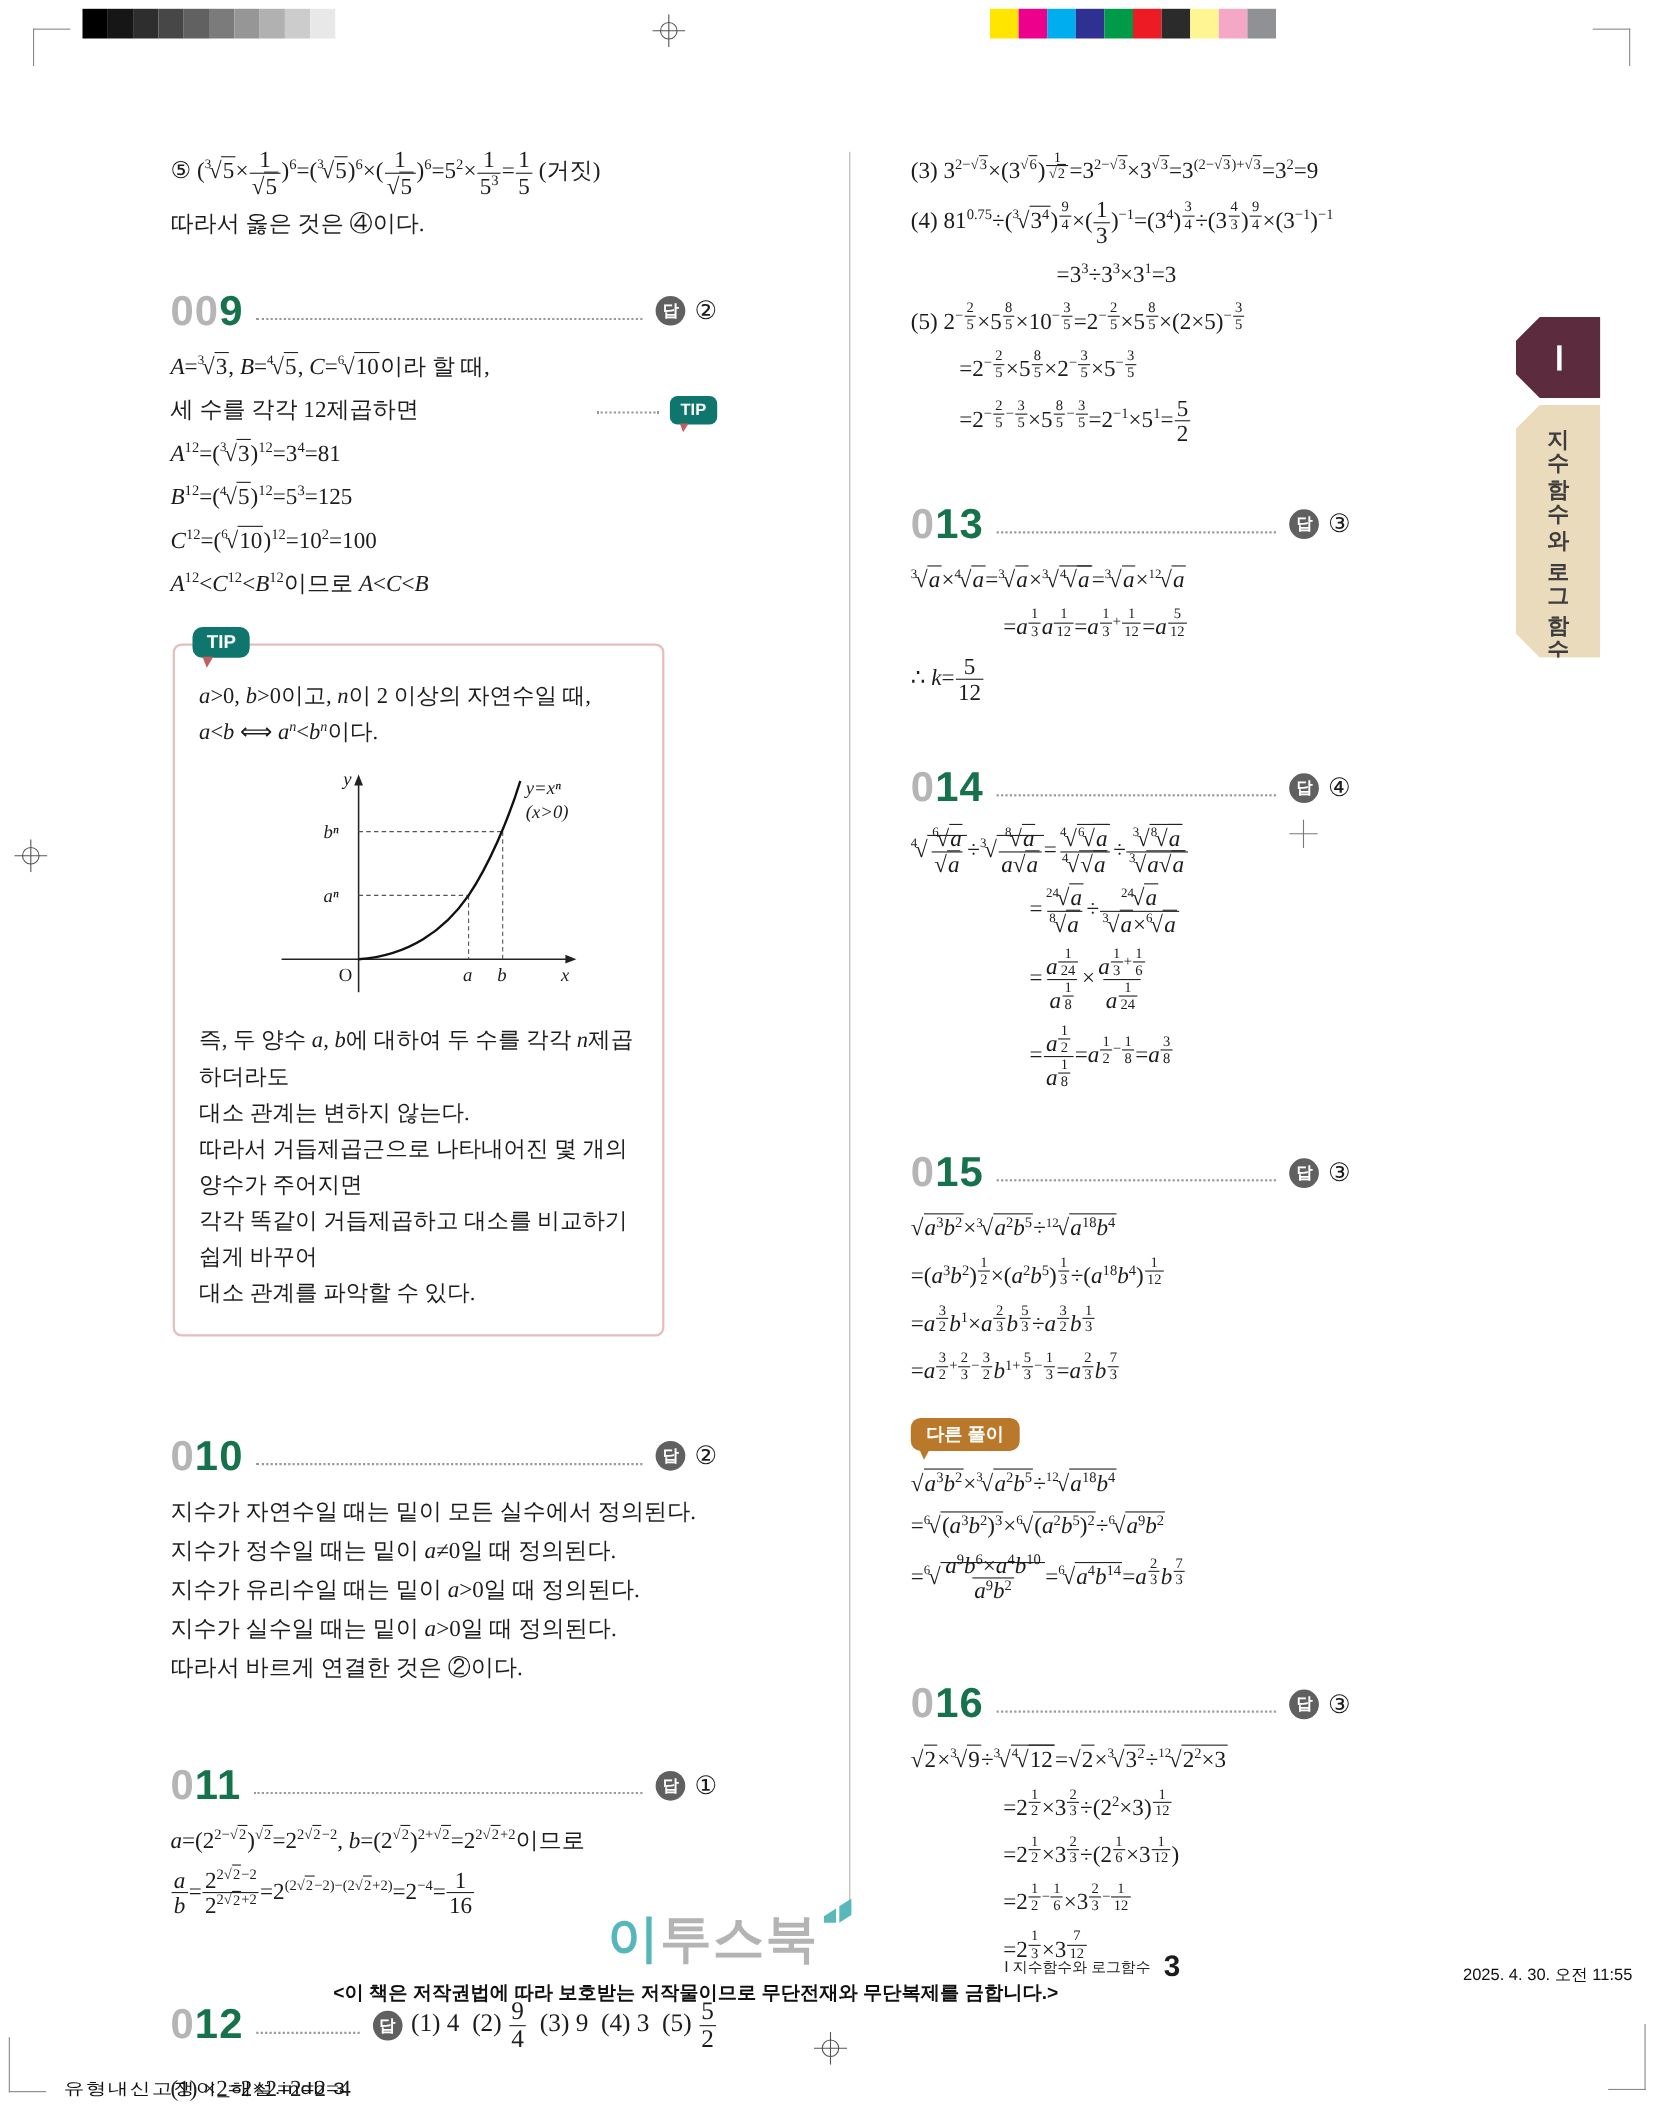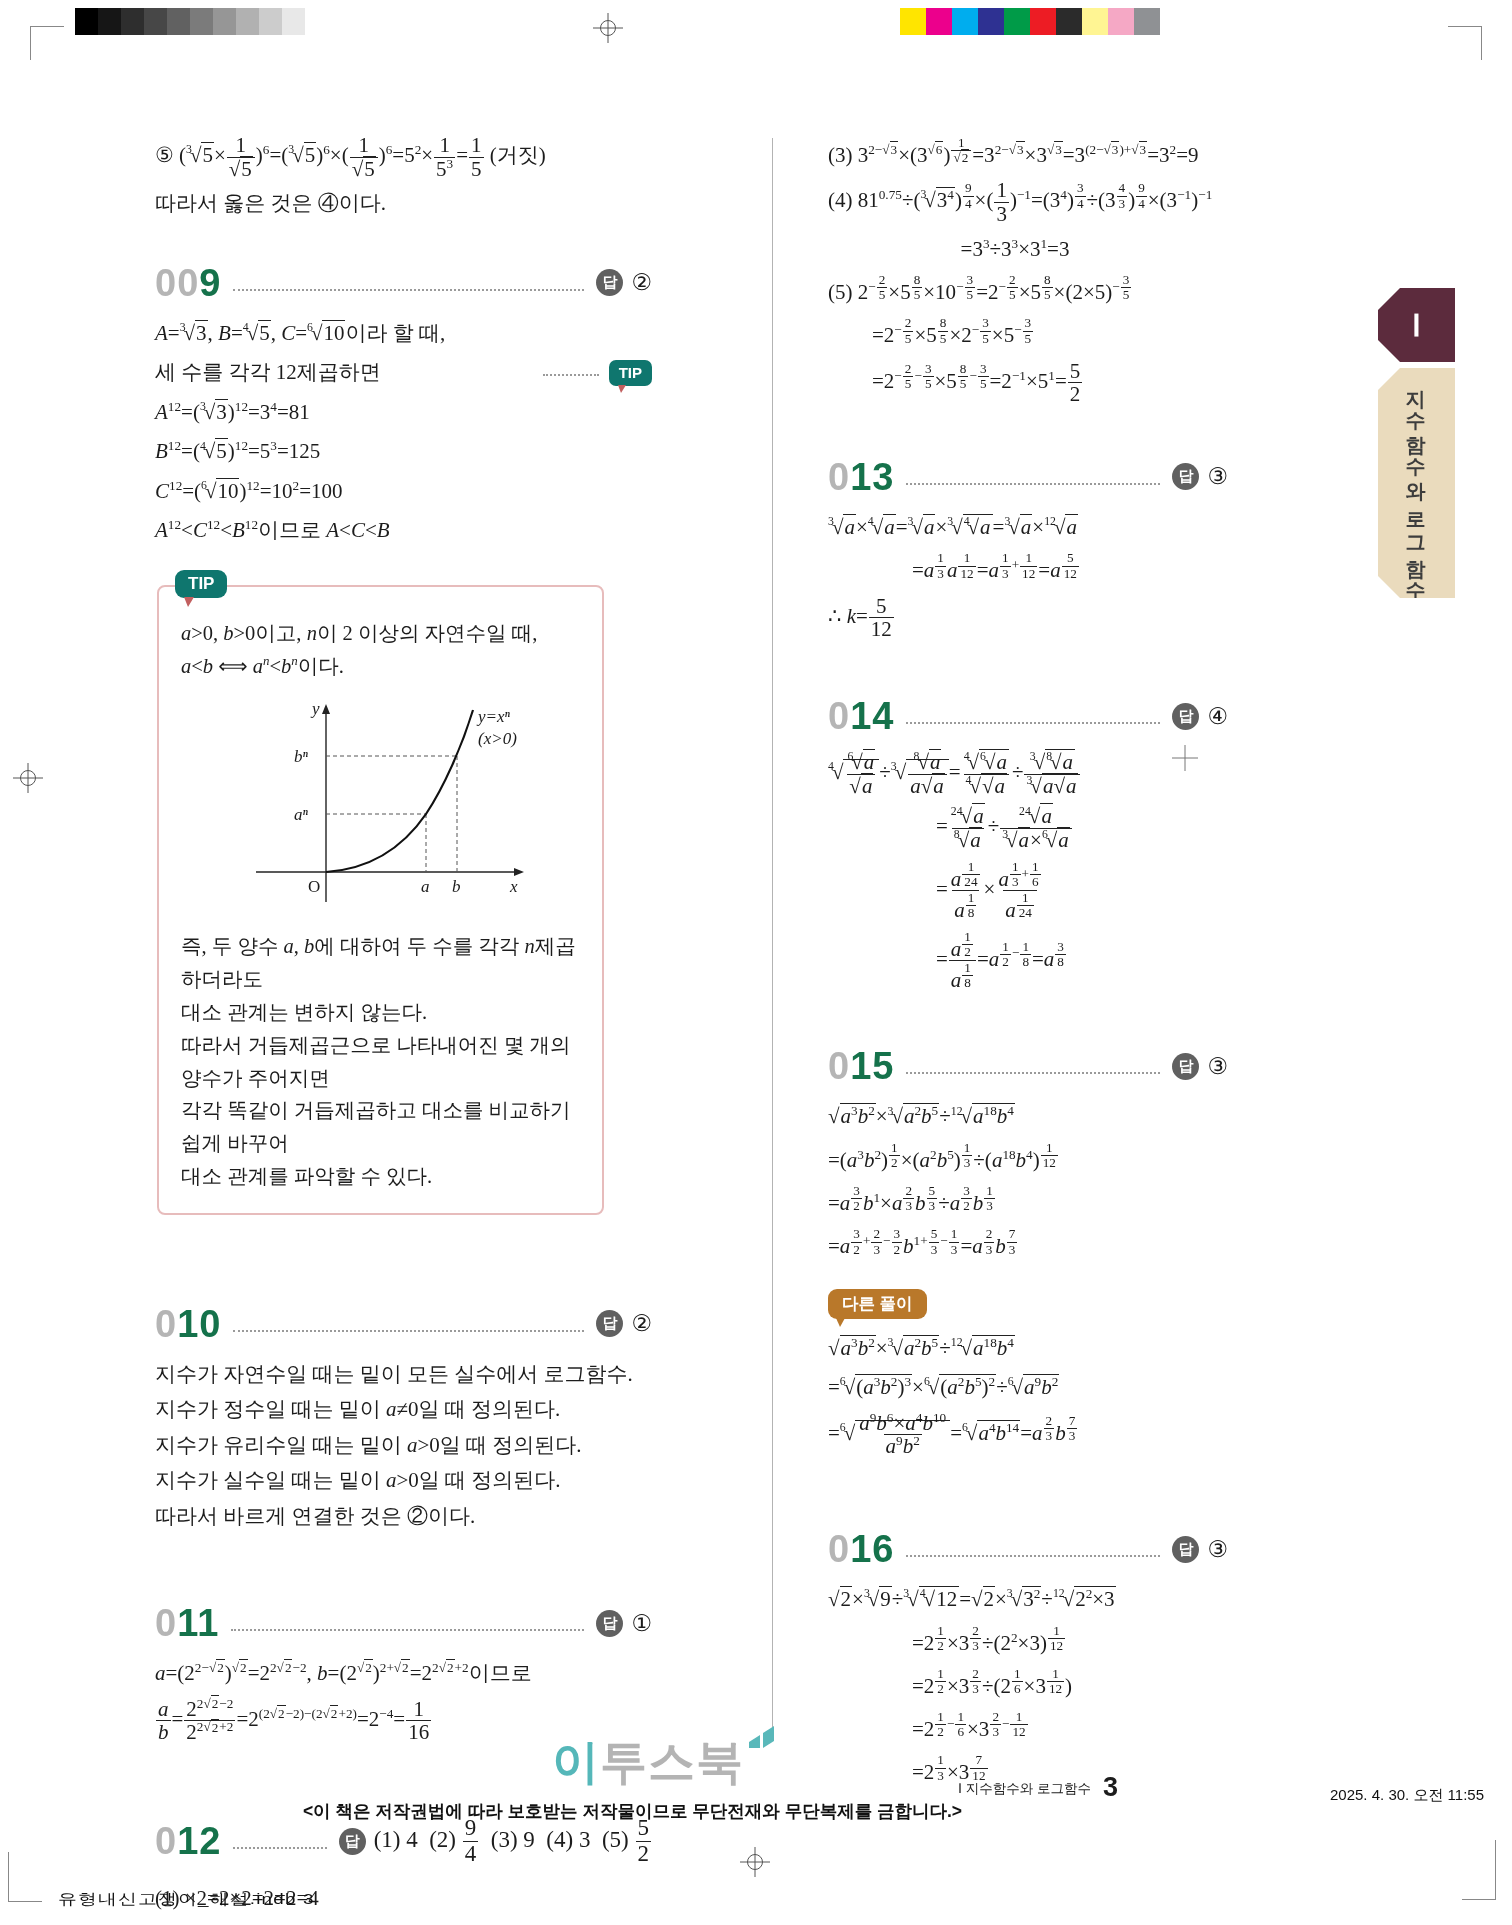--- a/index.html
+++ b/index.html
@@ -56,21 +56,21 @@
 .graphwrap text{font-family:"Liberation Serif",serif;font-style:italic;font-size:17px;fill:#1c1c1c}
 .graphwrap text.up{font-style:normal}
 
 .altbadge{display:inline-block;background:#b9782a;color:#fff;font-family:"Liberation Sans",sans-serif;font-weight:800;font-size:16.5px;padding:4px 14px;border-radius:9px;margin:18px 0 6px;position:relative}
 .altbadge::after{content:"";position:absolute;left:8px;bottom:-8px;border-style:solid;border-width:9px 5px 0 4px;border-color:#b9782a transparent transparent transparent}
 
 .logo{position:absolute;left:552px;top:1726px;font-family:Liberation Serif, serif;font-weight:800;font-size:47px;letter-spacing:1px;white-space:nowrap}
 .logo .t{color:#55b7b9}.logo .r{color:#b4b4b4}
 .logo svg{vertical-align:26px;margin-left:2px}
 .copyright{position:absolute;left:100px;top:1799px;width:1065px;text-align:center;font-family:"Liberation Sans",sans-serif;font-weight:700;font-size:17.5px;color:#111}
-.secfoot{position:absolute;left:843px;top:1772px;width:275px;text-align:right;white-space:nowrap}
+.secfoot{position:absolute;left:798px;top:1772px;width:275px;text-align:right;white-space:nowrap}
 .secfoot .s{font-family:"Liberation Sans",sans-serif;font-size:13.5px;color:#222}
 .secfoot .p{font-family:"Liberation Sans",sans-serif;font-weight:800;font-size:27px;margin-left:8px;vertical-align:-3px}
 .printrow{position:absolute;font-family:"Liberation Sans",sans-serif;font-size:15px;color:#111;white-space:nowrap}
 #pfile{left:58px;top:1890px;transform:scaleX(1.25);transform-origin:left;letter-spacing:1px}
 #pdate{left:1330px;top:1786px}
 </style>
 </head>
 <body>
 
 <div class="graybar">
@@ -198,21 +198,21 @@
     <div class="tipline">각각 똑같이 거듭제곱하고 대소를 비교하기 쉽게 바꾸어</div>
     <div class="tipline">대소 관계를 파악할 수 있다.</div>
   </div>
 
   <div class="phead mt90">
     <span class="pnum"><span class="g">0</span><span class="n">10</span></span>
     <span class="dots"></span>
     <span class="abadge">답</span>
     <span class="aval">②</span>
   </div>
-  <div class="ml tight">지수가 자연수일 때는 밑이 모든 실수에서 로그함수.</div>
+  <div class="ml tight">지수가 자연수일 때는 밑이 모든 실수에서 정의된다.</div>
   <div class="ml tight">지수가 정수일 때는 밑이 <i>a</i>≠0일 때 정의된다.</div>
   <div class="ml tight">지수가 유리수일 때는 밑이 <i>a</i>&gt;0일 때 정의된다.</div>
   <div class="ml tight">지수가 실수일 때는 밑이 <i>a</i>&gt;0일 때 정의된다.</div>
   <div class="ml tight">따라서 바르게 연결한 것은 ②이다.</div>
 
   <div class="phead mt72">
     <span class="pnum"><span class="g">0</span><span class="n">11</span></span>
     <span class="dots"></span>
     <span class="abadge">답</span>
     <span class="aval">①</span>

